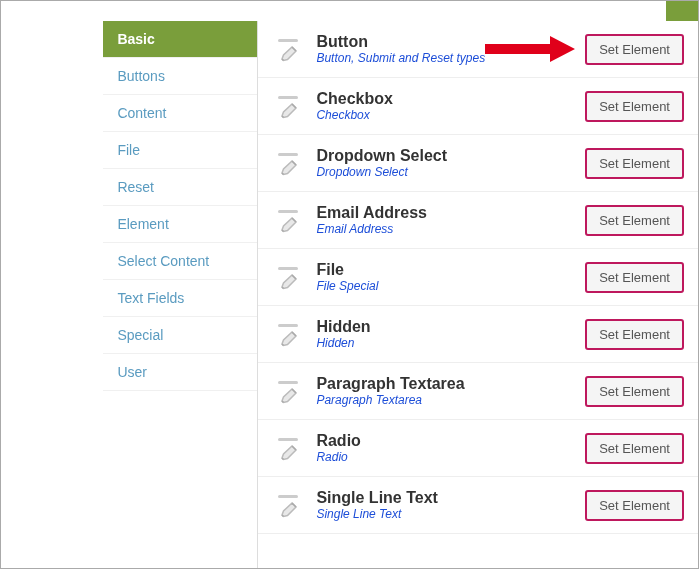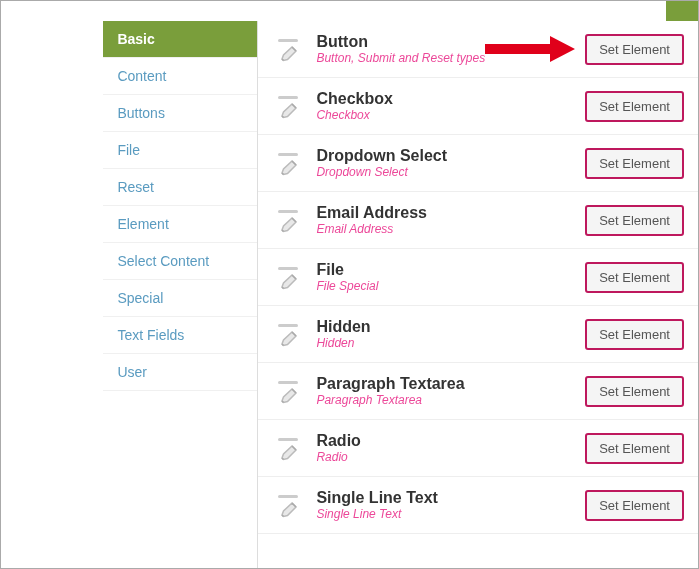--- a/index.html
+++ b/index.html
@@ -105,21 +105,21 @@
     }
 
     .element-name {
       font-size: 16px;
       font-weight: bold;
       color: #333;
     }
 
     .element-desc {
       font-size: 12px;
-      color: #ec4899;
+      color: #1d4ed8;
       font-style: italic;
     }
 
     .set-element-btn {
       background: #f5f5f5;
       border: 2px solid #be185d;
       padding: 6px 12px;
       font-size: 13px;
       color: #555;
       cursor: pointer;
@@ -143,28 +143,28 @@
 
 <div class="modal">
   <div class="modal-header">
     <span></span>
     <button class="close-btn"></button>
   </div>
   <div class="modal-body">
     <div class="sidebar">
 
     <div class="sidebar-item active">Basic</div>
+        <div class="sidebar-item">Buttons</div>
         <div class="sidebar-item">Content</div>
-        <div class="sidebar-item">Buttons</div>
         <div class="sidebar-item">File</div>
         <div class="sidebar-item">Reset</div>
         <div class="sidebar-item">Element</div>
         <div class="sidebar-item">Select Content</div>
+        <div class="sidebar-item">Text Fields</div>
         <div class="sidebar-item">Special</div>
-        <div class="sidebar-item">Text Fields</div>
         <div class="sidebar-item">User</div>
       </div>
     <div class="content-area">
 
     <div class="element-row">
           <div class="element-icon">
             <div class="pencil-icon">
     <div class="dash"></div>
     <svg width="18" height="18" viewBox="0 0 18 18" fill="none" xmlns="http://www.w3.org/2000/svg">
       <path d="M2 14L3.5 10L12 2L16 6L7.5 14.5L3.5 15.5L2 14Z" stroke="#bbb" stroke-width="1.5" fill="#e8e8e8"></path>

